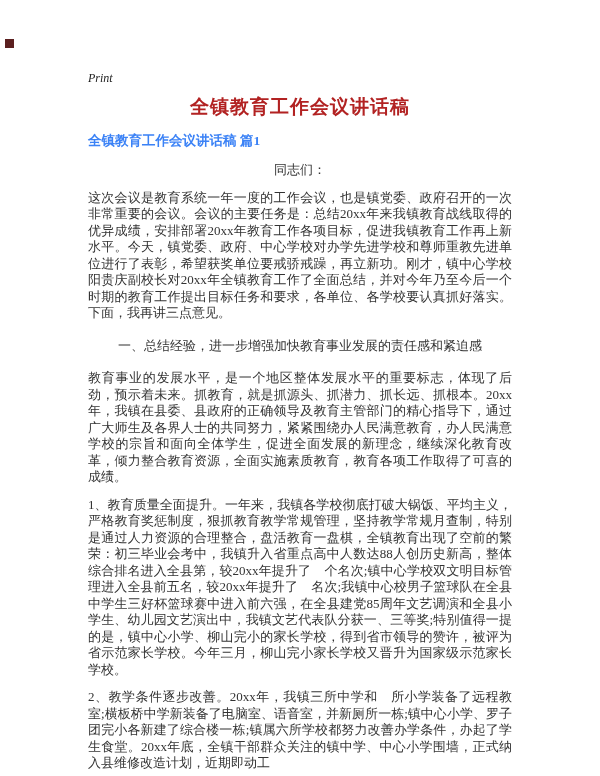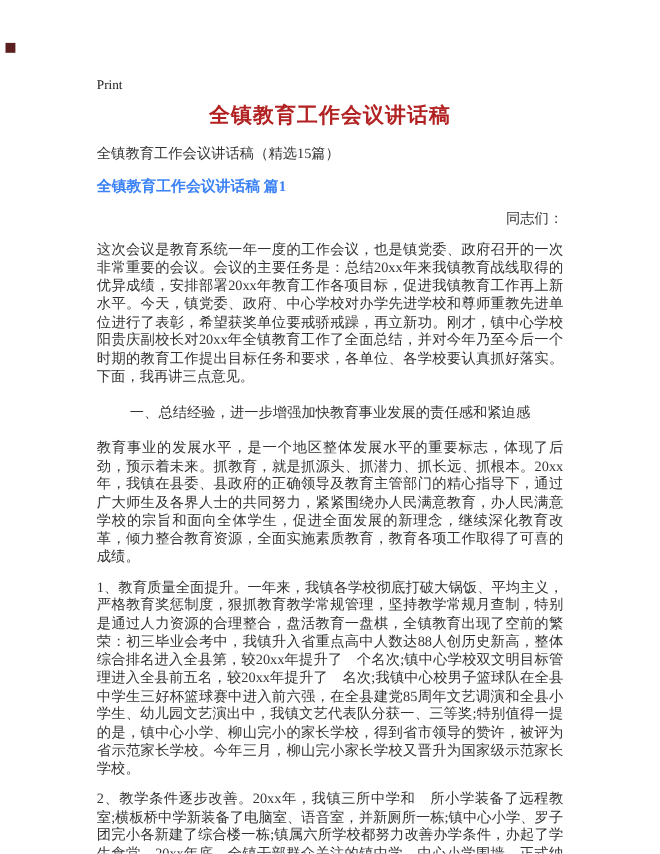--- a/index.html
+++ b/index.html
@@ -30,20 +30,21 @@
   .print-link {
     display: inline-block;
     font-size: 12px;
     color: #222222;
     margin: 0 0 10px 0;
     cursor: pointer;
     background: none;
     border: none;
     padding: 0;
     font-family: "Liberation Serif", "DejaVu Serif", serif;
+    font-style: italic;
   }
   h1.doc-title {
     margin: 0 0 14px 0;
     font-size: 19px;
     line-height: 22px;
     font-weight: bold;
     text-align: center;
     letter-spacing: 1px;
   }
   .doc-subtitle {
@@ -66,35 +67,34 @@
     line-height: 16.5px;
     text-align: justify;
     color: #333333;
   }
   .body-text p.section-heading {
     text-align: center;
     margin-top: 16px;
     margin-bottom: 16px;
   }
   .body-text p.salutation {
-    text-align: right;
+    text-align: center;
   }
 </style>
 </head>
 <body>
 
 <div class="corner-marker" style="background: rgb(91, 31, 31);"></div>
 
 <div class="page">
 
   <button class="print-link">Print</button>
 
   <h1 class="doc-title" style="color: rgb(178, 34, 34);">全镇教育工作会议讲话稿</h1>
 
-  <div class="doc-subtitle">全镇教育工作会议讲话稿（精选15篇）</div>
 
   <div class="chapter-heading">全镇教育工作会议讲话稿 篇1</div>
 
   <div class="body-text">
 
     <p class="salutation">同志们：</p>
 
     <p>这次会议是教育系统一年一度的工作会议，也是镇党委、政府召开的一次非常重要的会议。会议的主要任务是：总结20xx年来我镇教育战线取得的优异成绩，安排部署20xx年教育工作各项目标，促进我镇教育工作再上新水平。今天，镇党委、政府、中心学校对办学先进学校和尊师重教先进单位进行了表彰，希望获奖单位要戒骄戒躁，再立新功。刚才，镇中心学校阳贵庆副校长对20xx年全镇教育工作了全面总结，并对今年乃至今后一个时期的教育工作提出目标任务和要求，各单位、各学校要认真抓好落实。下面，我再讲三点意见。</p>
 
     <p class="section-heading">一、总结经验，进一步增强加快教育事业发展的责任感和紧迫感</p>

